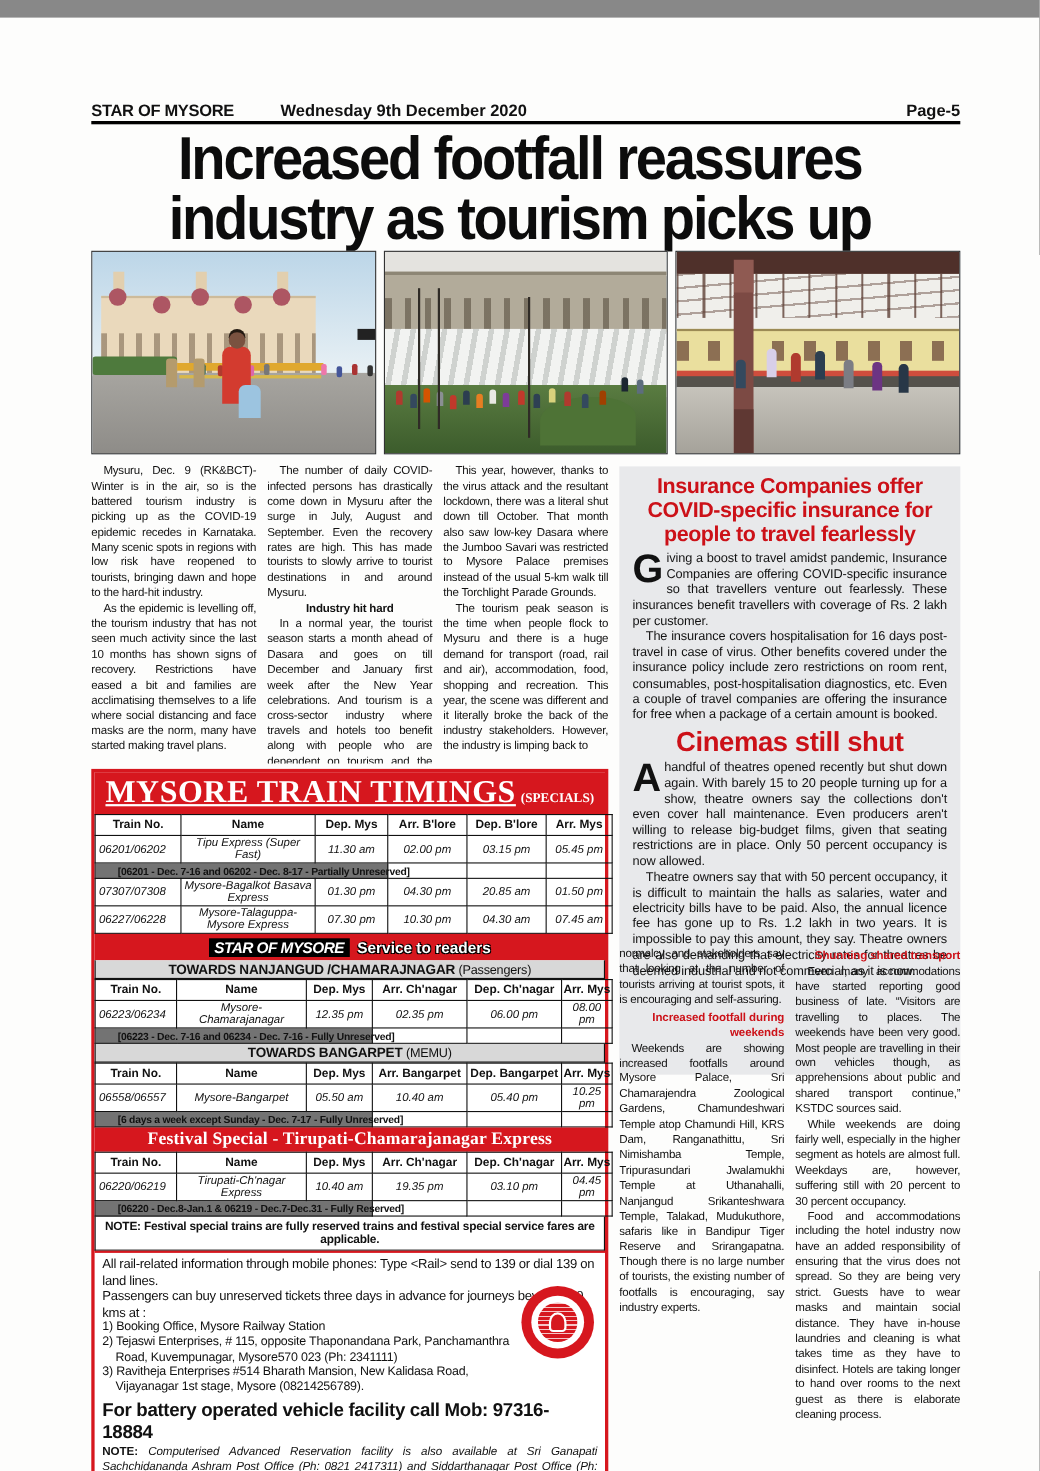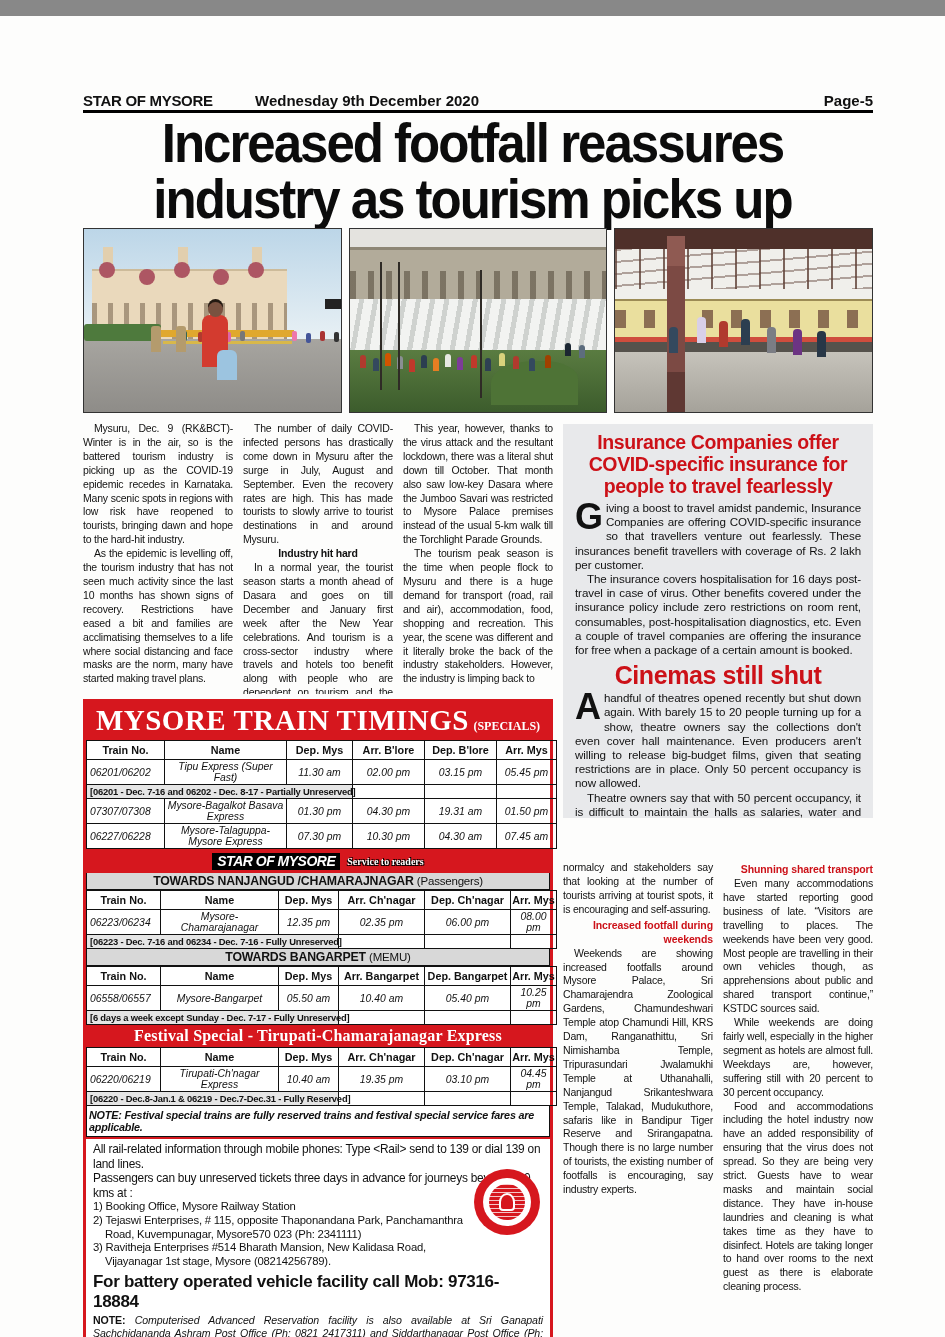--- a/index.html
+++ b/index.html
@@ -80,57 +80,57 @@
 
   
   .articles{position:absolute;left:83px;top:406px;width:470px;height:272px;
      display:grid;grid-template-columns:repeat(3,1fr);column-gap:10px;overflow:hidden;
      font-size:10.5px;line-height:13.9px;text-align:justify;letter-spacing:-.2px;}
   .articles p{margin:0;}
   p.ind{text-indent:11px;}
   .subhead-black{font-weight:bold;text-align:center;}
 
   
-  .insurance{position:absolute;left:563px;top:408px;width:310px;height:394px;
+  .insurance{position:absolute;left:563px;top:408px;width:310px;height:553px;
      background:#e8e9eb;box-sizing:border-box;padding:7px 12px 6px;overflow:hidden;}
   .ins-title{color:#cc1118;font-weight:bold;font-size:19.5px;line-height:22px;
      text-align:center;letter-spacing:-.4px;margin-bottom:4px;}
   .ins-title2{color:#cc1118;font-weight:bold;font-size:25px;line-height:27px;
      text-align:center;letter-spacing:-.4px;margin:5px 0 2px;}
   .insurance p{margin:0;font-size:11.6px;line-height:14.2px;text-align:justify;letter-spacing:-.1px;}
   .insurance p.ind{text-indent:12px;}
   .dropcap{float:left;font-weight:bold;font-size:36px;line-height:28px;padding:2px 3px 0 0;}
 
   
   .trainbox{position:absolute;left:83px;top:683px;width:470px;border:3px solid #d6171e;
      box-sizing:border-box;background:#fff;}
   .tb-banner{background:#d6171e;color:#fff;text-align:center;padding:2px 0 3px;}
-  .tb-title{font-family:"Liberation Serif",serif;font-weight:bold;font-size:29px;letter-spacing:.5px;}
+  .tb-title{font-family:"Liberation Serif",serif;font-weight:bold;font-size:29px;letter-spacing:.5px;text-decoration:underline;}
   .tb-suffix{font-family:"Liberation Serif",serif;font-weight:bold;font-size:12px;}
   table.tt{width:100%;border-collapse:collapse;table-layout:fixed;}
   .tt th,.tt td{border:1px solid #111;padding:1px 2px;font-size:10.4px;overflow:visible;}
   .tt th{font-size:10.8px;text-align:center;padding:3px 1px;}
   .tt td.c{text-align:center;}
   .tt td.no{padding-left:3px;}
-  .tt td.note{background:#e5e5e5;font-weight:bold;font-size:9.4px;white-space:nowrap;
-      letter-spacing:-.2px;padding:1px 3px;}
+  .tt td.note{background:#737373;font-weight:bold;font-size:9.4px;white-space:nowrap;
+      letter-spacing:-.2px;padding:1px 20px;}
   .tt tr.data td{height:18px;font-style:italic;}
   .service-banner{background:#d6171e;height:24px;display:flex;align-items:center;
       justify-content:center;gap:7px;}
   .svc-brand{background:#000;color:#fff;font-weight:bold;font-style:italic;
       font-size:14px;padding:0 5px 1px;letter-spacing:-.5px;}
-  .svc-text{color:#fff;font-family:Liberation Serif, serif;font-weight:bold;font-size:10px;
+  .svc-text{color:#fff;font-family:Liberation Sans, sans-serif;font-weight:bold;font-size:14px;
       text-shadow:1px 1px 0 #000,-1px 1px 0 #000,1px -1px 0 #000;}
   .section-hd{background:#d8d8d8;border:1px solid #111;border-top:none;text-align:center;
       font-weight:bold;font-size:12.3px;padding:1px 0;letter-spacing:-.2px;}
   .sec-sub{font-weight:normal;font-size:11.5px;}
   .festival-banner{background:#d6171e;color:#fff;font-family:"Liberation Serif",serif;
       font-weight:bold;font-size:16px;text-align:center;padding:2px 0;letter-spacing:.2px;}
   .fest-note{border:1px solid #111;border-top:none;font-weight:bold;font-size:10.8px;
-      padding:3px 2px;letter-spacing:-.2px;font-style:italic;}
+      text-align:center;padding:3px 2px;letter-spacing:-.2px;}
   .railinfo{position:relative;padding:3px 7px 2px;border-top:2px solid #d6171e;}
   .ri-l1,.ri-l2{font-weight:normal;font-size:11.9px;line-height:14.5px;letter-spacing:-.25px;}
   .agent{font-size:11.3px;line-height:13.8px;padding-left:12px;text-indent:-12px;
       margin-right:78px;letter-spacing:-.2px;}
   .rail-logo{position:absolute;right:10px;top:30px;width:66px;height:66px;border-radius:50%;
       background:#d6171e;display:flex;align-items:center;justify-content:center;}
   .rl-ring{width:48px;height:48px;border-radius:50%;background:#fff;
       display:flex;align-items:center;justify-content:center;}
   .rl-core{width:36px;height:36px;border-radius:50%;background:#d6171e;
       background-image:repeating-linear-gradient(0deg,transparent 0 3px,rgba(255,255,255,.75) 3px 4px);
@@ -278,21 +278,21 @@
         <td class="note" colspan="3">[06201 - Dec. 7-16 and 06202 - Dec. 8-17 - Partially Unreserved]</td>
         <td></td>
             <td></td>
             <td></td>
       </tr>
       <tr class="data">
         <td class="no">07307/07308</td>
         <td class="c">Mysore-Bagalkot Basava Express</td>
         <td class="c">01.30 pm</td>
         <td class="c">04.30 pm</td>
-        <td class="c">19.31 am</td>
+        <td class="c">20.85 am</td>
         <td class="c">01.50 pm</td>
       </tr>
       <tr class="data">
         <td class="no">06227/06228</td>
         <td class="c">Mysore-Talaguppa-Mysore Express</td>
         <td class="c">07.30 pm</td>
         <td class="c">10.30 pm</td>
         <td class="c">04.30 am</td>
         <td class="c">07.45 am</td>
       </tr>

